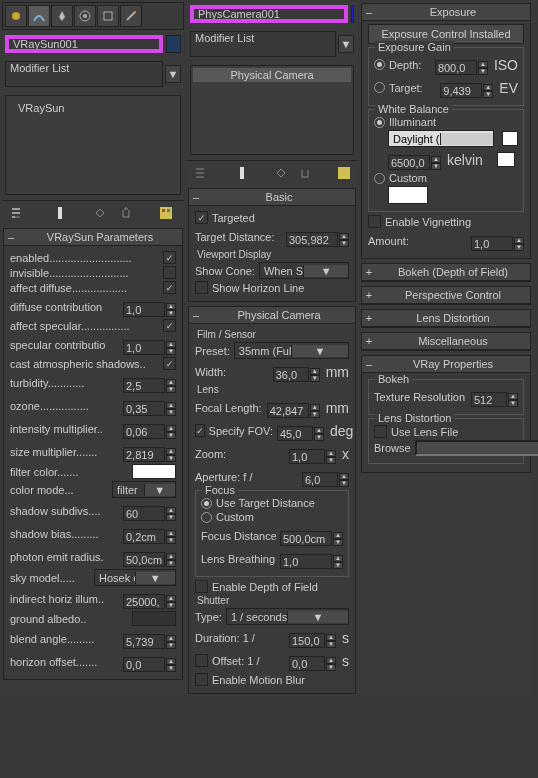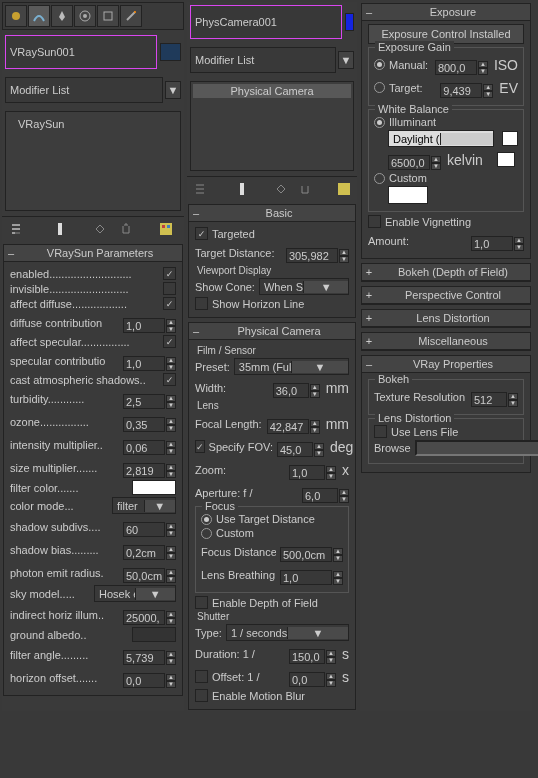--- a/index.html
+++ b/index.html
@@ -6,24 +6,24 @@
   body{background:#393939;width:538px;height:778px;overflow:hidden;}
   .cols{display:flex;gap:3px;padding:2px;}
   .col{background:#3a3a3a;display:flex;flex-direction:column;gap:2px;}
   .c1{width:182px;}
   .c2{width:170px;}
   .c3{width:172px;}
   .toolbar{display:flex;gap:1px;padding:2px;background:#3a3a3a;border:1px solid #222;}
   .toolbar .tbtn{width:22px;height:22px;background:#444;border:1px solid #222;display:flex;align-items:center;justify-content:center;}
   .toolbar .tbtn.on{background:#5a5a5a;}
   .name-row{display:flex;gap:3px;padding:3px;align-items:center;}
-  .name-row .tf{flex:1;height:34px;background:#383838;border:1px solid #d946ef;padding:0 4px;color:#ccc;}
+  .name-row .tf{flex:1;height:18px;background:#383838;border:4px solid #d946ef;padding:0 4px;color:#ccc;}
   .swatch{width:22px;height:18px;border:1px solid #222;}
   .modrow{display:flex;gap:2px;padding:3px;align-items:center;}
-  .modrow .sel{flex:1;height:18px;background:#393939;border:1px solid #222;color:#ccc;padding:12px 4px;display:flex;align-items:center;}
+  .modrow .sel{flex:1;height:18px;background:#393939;border:1px solid #222;color:#ccc;padding:12px 4px;display:flex;align-items:flex-end;}
   .dropbtn{width:16px;height:18px;background:#444;border:1px solid #222;display:flex;align-items:center;justify-content:center;}
   .stack{margin:3px;border:1px solid #222;background:#3d3d3d;padding:6px 12px 80px;}
   .stack2{margin:3px;border:1px solid #222;background:#3d3d3d;padding:2px 2px;height:90px;position:relative;}
   .stackhdr{background:#585858;text-align:center;padding:1px;}
   .stackbar{display:flex;gap:10px;padding:4px 6px;border-top:1px solid #222;align-items:center;}
   .sbtn{width:16px;height:16px;display:flex;align-items:center;justify-content:center;}
   .roll{border:1px solid #222;margin:1px;}
   .rollhdr{background:#444;display:flex;align-items:center;height:17px;position:relative;border-bottom:1px solid #222;}
   .rollhdr .pm{width:14px;text-align:center;}
   .rollhdr .ttl{flex:1;text-align:center;}
@@ -280,21 +280,21 @@
                 <span>▲</span>
                 <span>▼</span>
               </div>
             </div>
           </div>
         <div class="row">
             <span class="lbl">ground albedo..</span>
             <div class="colorsw" style="background:#333"></div>
           </div>
         <div class="row">
-            <span class="lbl">filter angle.........</span>
+            <span class="lbl">blend angle.........</span>
             <div class="num">
               <input value="5,739" style="">
               <div class="spin">
                 <span>▲</span>
                 <span>▼</span>
               </div>
             </div>
           </div>
         <div class="row">
             <span class="lbl">horizon offset.......</span>
@@ -547,21 +547,21 @@
       <div class="rollhdr">
           <span class="pm">–</span>
           <span class="ttl">Exposure</span>
         </div>
       <div class="rollbody">
         <span class="widebtn">Exposure Control Installed</span>
         <div class="grp">
           <span class="gl">Exposure Gain</span>
           <div class="row">
               <span class="radio on"></span>
-              <span class="lbl">Manual:</span>
+              <span class="lbl">Depth:</span>
               <div class="num">
                 <input value="800,0" style="">
                 <div class="spin">
                   <span>▲</span>
                   <span>▼</span>
                 </div>
               </div>
               <span class="unit">ISO</span>
             </div>
           <div class="row">

